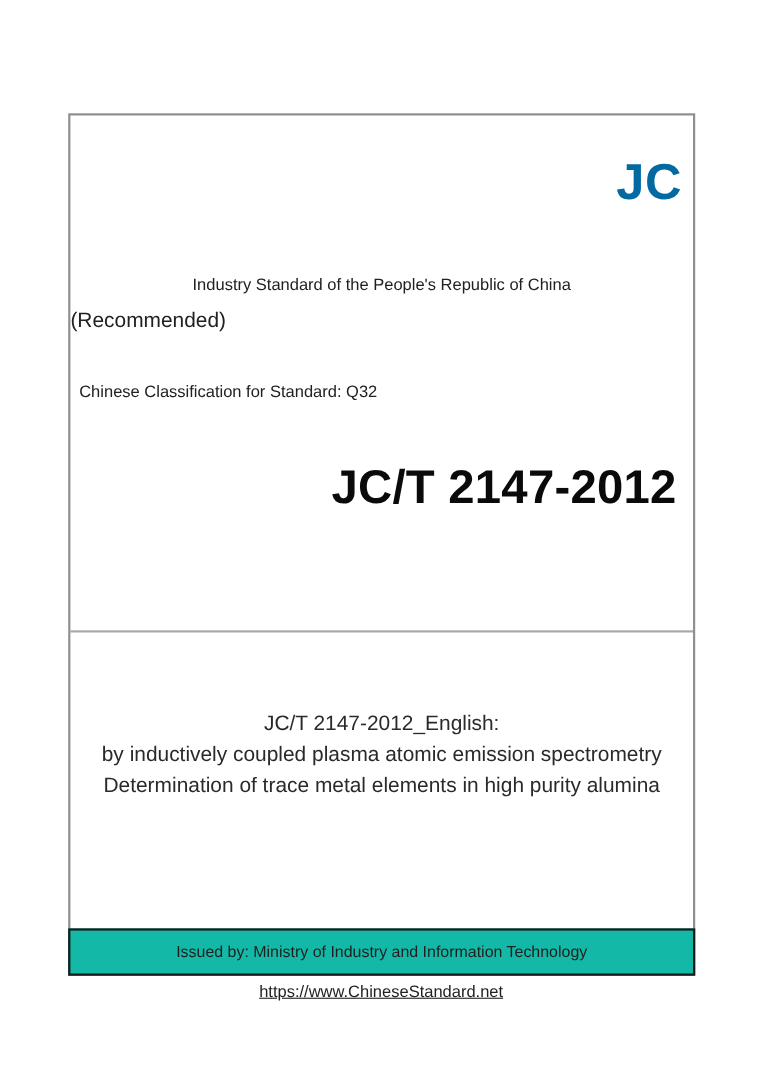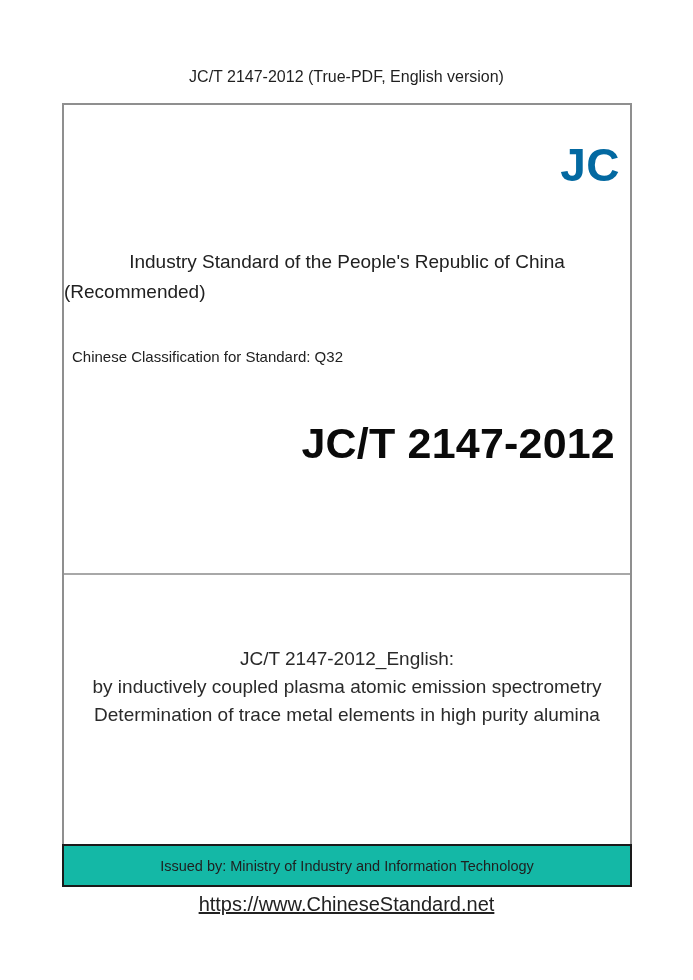--- a/index.html
+++ b/index.html
@@ -59,21 +59,21 @@
     color: #0369a1;
     letter-spacing: 0.5px;
   }
 
   .country-line1 {
     position: absolute;
     top: 146px;
     left: 0;
     width: 100%;
     text-align: center;
-    font-size: 19px;
+    font-size: 15px;
   }
 
   .country-line2 {
     position: absolute;
     top: 176px;
     left: 0;
     width: 100%;
     font-size: 19px;
   }
 
@@ -131,32 +131,31 @@
   }
 
   .footer-link-row {
     position: absolute;
     top: 893px;
     left: 0;
     width: 100%;
     text-align: center;
   }
   .footer-link-row a {
-    font-size: 20px;
+    font-size: 15px;
     color: #222222;
     text-decoration: underline;
     cursor: pointer;
   }
 </style>
 </head>
 <body>
 
 <div class="page">
 
-  <div class="doc-header">JC/T 2147-2012 (True-PDF, English version)</div>
 
   <div class="cover-box">
 
 
     <div class="brand-logo">JC</div>
 
     <div class="country-line1">Industry Standard of the People's Republic of China</div>
 
     <div class="country-line2">(Recommended)</div>
 

